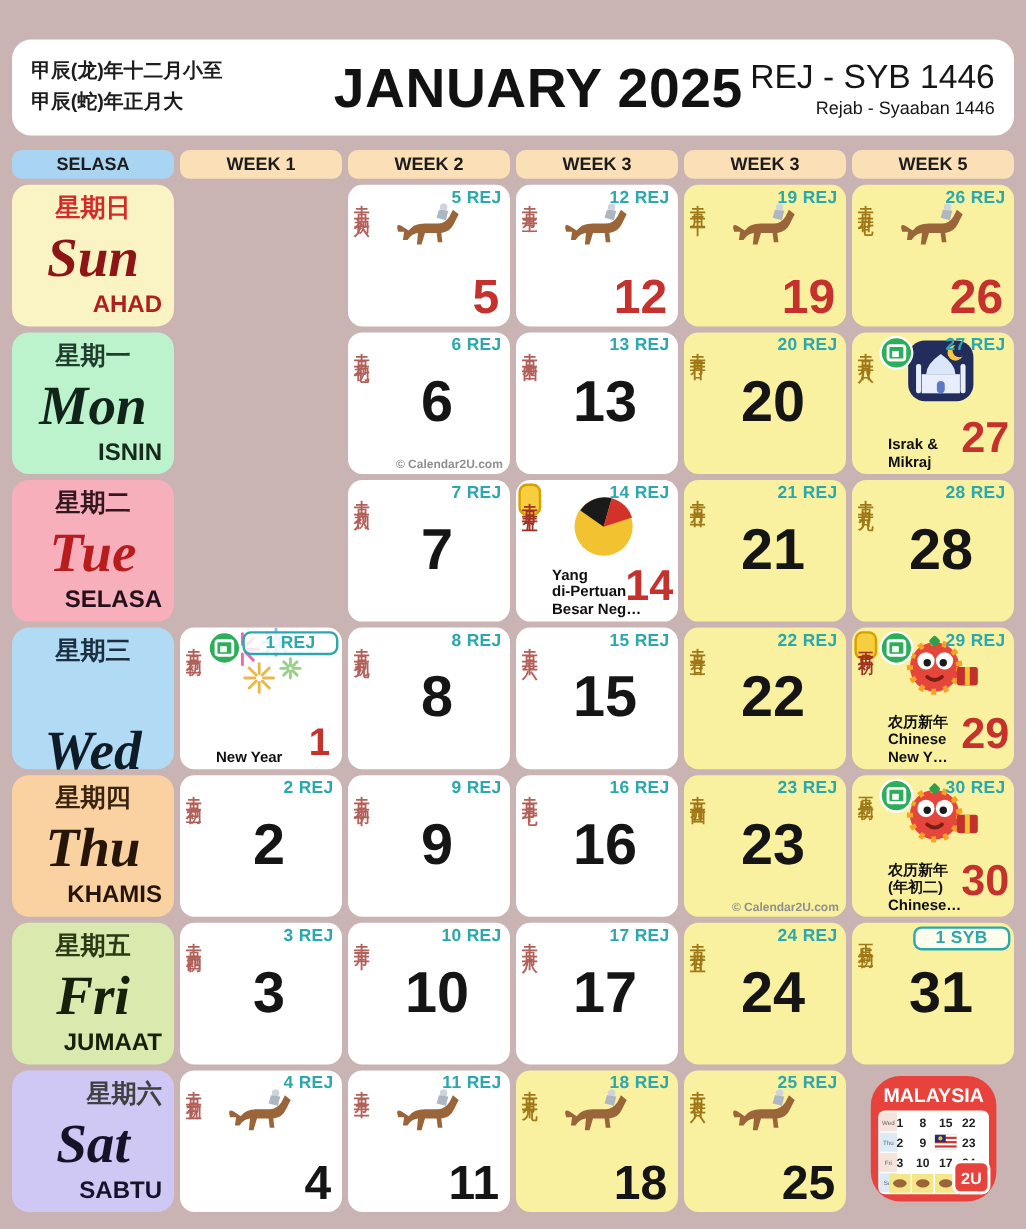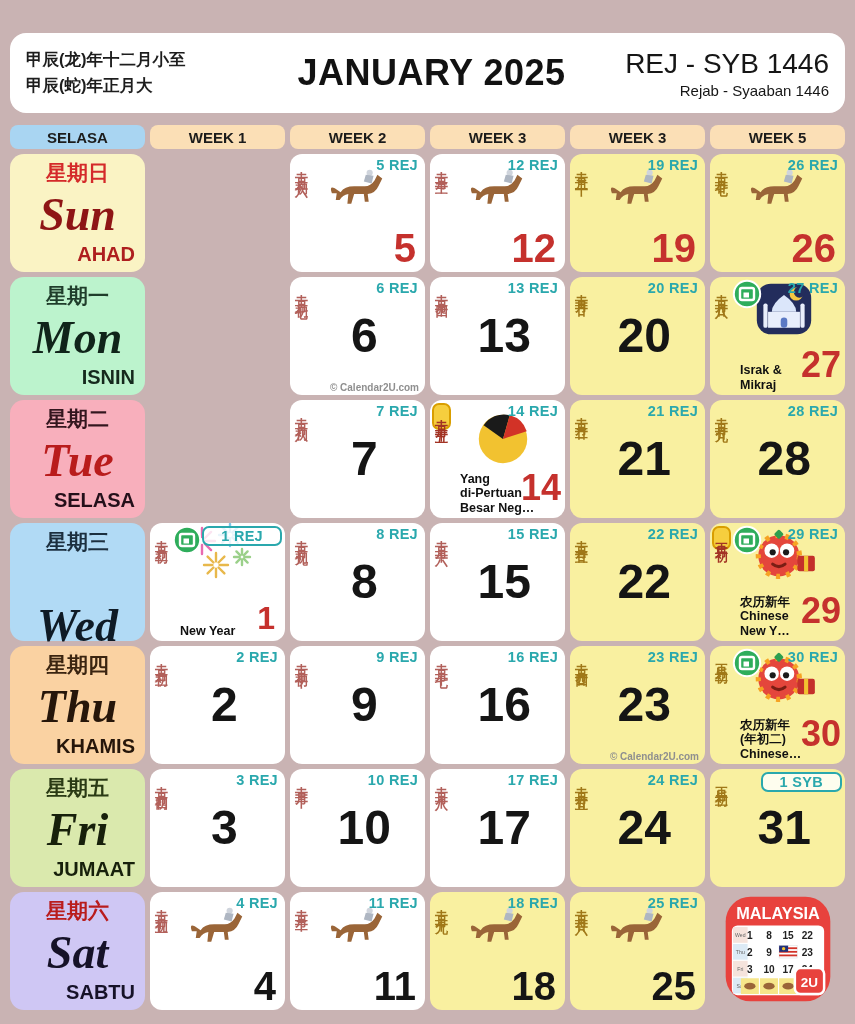--- a/index.html
+++ b/index.html
@@ -6,21 +6,21 @@
     --page-bg:#C9B3B3; --card-bg:#FFFFFF; --month-tab-bg:#A9D5F2; --week-tab-bg:#FBDFB6;
     --cell-yellow:#F9F0A0; --hijri-teal:#2AA8AD; --lunar-on-white:#B2605A; --lunar-on-yellow:#A07818;
     --holiday-red:#C5312D; --pill-bg:#F6CE3E; --pill-border:#D99E00; --watermark-gray:#8F8F8F;
   }
   *{box-sizing:border-box}
   body{margin:0;background:var(--page-bg);font-family:"Liberation Sans",sans-serif;}
   .page{width:855px;padding:33px 10px 16px;background:var(--page-bg);}
   .header-card{height:80px;background:var(--card-bg);border-radius:16px;display:flex;align-items:center;
     justify-content:space-between;padding:0 16px;margin-bottom:12px;}
   .zh-note{font-size:16.5px;font-weight:600;color:#1d1d1d;line-height:1.55;width:218px}
-  .month-title{flex:1;text-align:center;font-size:36px;font-weight:800;color:#121212;letter-spacing:.5px}
+  .month-title{flex:1;text-align:right;font-size:46px;font-weight:800;color:#121212;letter-spacing:.5px}
   .hijri-head{width:210px;text-align:right;color:#161616}
   .hijri-head .h1{font-size:28px;font-weight:400}
   .hijri-head .h2{font-size:15px;font-weight:500;margin-top:2px}
   .grid{display:grid;grid-template-columns:repeat(6,1fr);grid-template-rows:24px repeat(7,118px);gap:5px;}
   .tab{border-radius:8px;display:flex;align-items:center;justify-content:center;font-size:15px;font-weight:700;color:#1c1c1c}
   .tab.month{background:var(--month-tab-bg)} .tab.week{background:var(--week-tab-bg)}
   .day-label{border-radius:14px;display:flex;flex-direction:column;justify-content:space-between;padding:5px 10px 6px}
   .dl-zh{text-align:center;font-size:21px;font-weight:700}
   .dl-abbr{text-align:center;font-family:"Liberation Serif",serif;font-style:italic;font-weight:700;font-size:46px;line-height:.95}
   .dl-ms{align-self:flex-end;font-size:20px;font-weight:600}
@@ -363,21 +363,21 @@
         <div class="hijri">24 REJ</div>
         <div class="lunar on-yellow">十二月廿五</div>
         <div class="num black center">24</div>
       </div>
       <div class="cell bg-yellow">
         <div class="hijri badge">1 SYB</div>
         <div class="lunar on-yellow">正月初三</div>
         <div class="num black center">31</div>
       </div>
       <div class="day-label" style="background: rgb(207, 199, 244);">
-        <div class="dl-zh" style="color: #b91c1c;">星期六</div>
+        <div class="dl-zh" style="color: #404040; text-align: right;">星期六</div>
         <div class="dl-abbr" style="color: rgb(22, 18, 40);">Sat</div>
         <div class="dl-ms" style="color: rgb(22, 18, 40);">SABTU</div>
       </div>
       <div class="cell bg-white">
         <div class="hijri">4 REJ</div>
         <div class="lunar on-white">十二月初五</div>
         <span class="icon ic-horse-racing"><svg viewBox="0 0 64 44" width="100%">
             <path d="M4 28 Q1 20 7 23 L13 27 Q17 21 27 21 L38 21 Q44 21 48 15 L51 9 L56 13 L52 21 Q49 28 41 29 L42 37 L38 37 L37 29 L27 29 L24 39 L20 39 L21 29 Q15 30 12 35 L8 35 L9 28 Z" fill="#9A6538"></path>
             <circle cx="43" cy="7" r="3.2" fill="#CFD4DC"></circle>
             <path d="M39 9 L47 10 L45 18 L37 16 Z" fill="#AEB6C2"></path>

